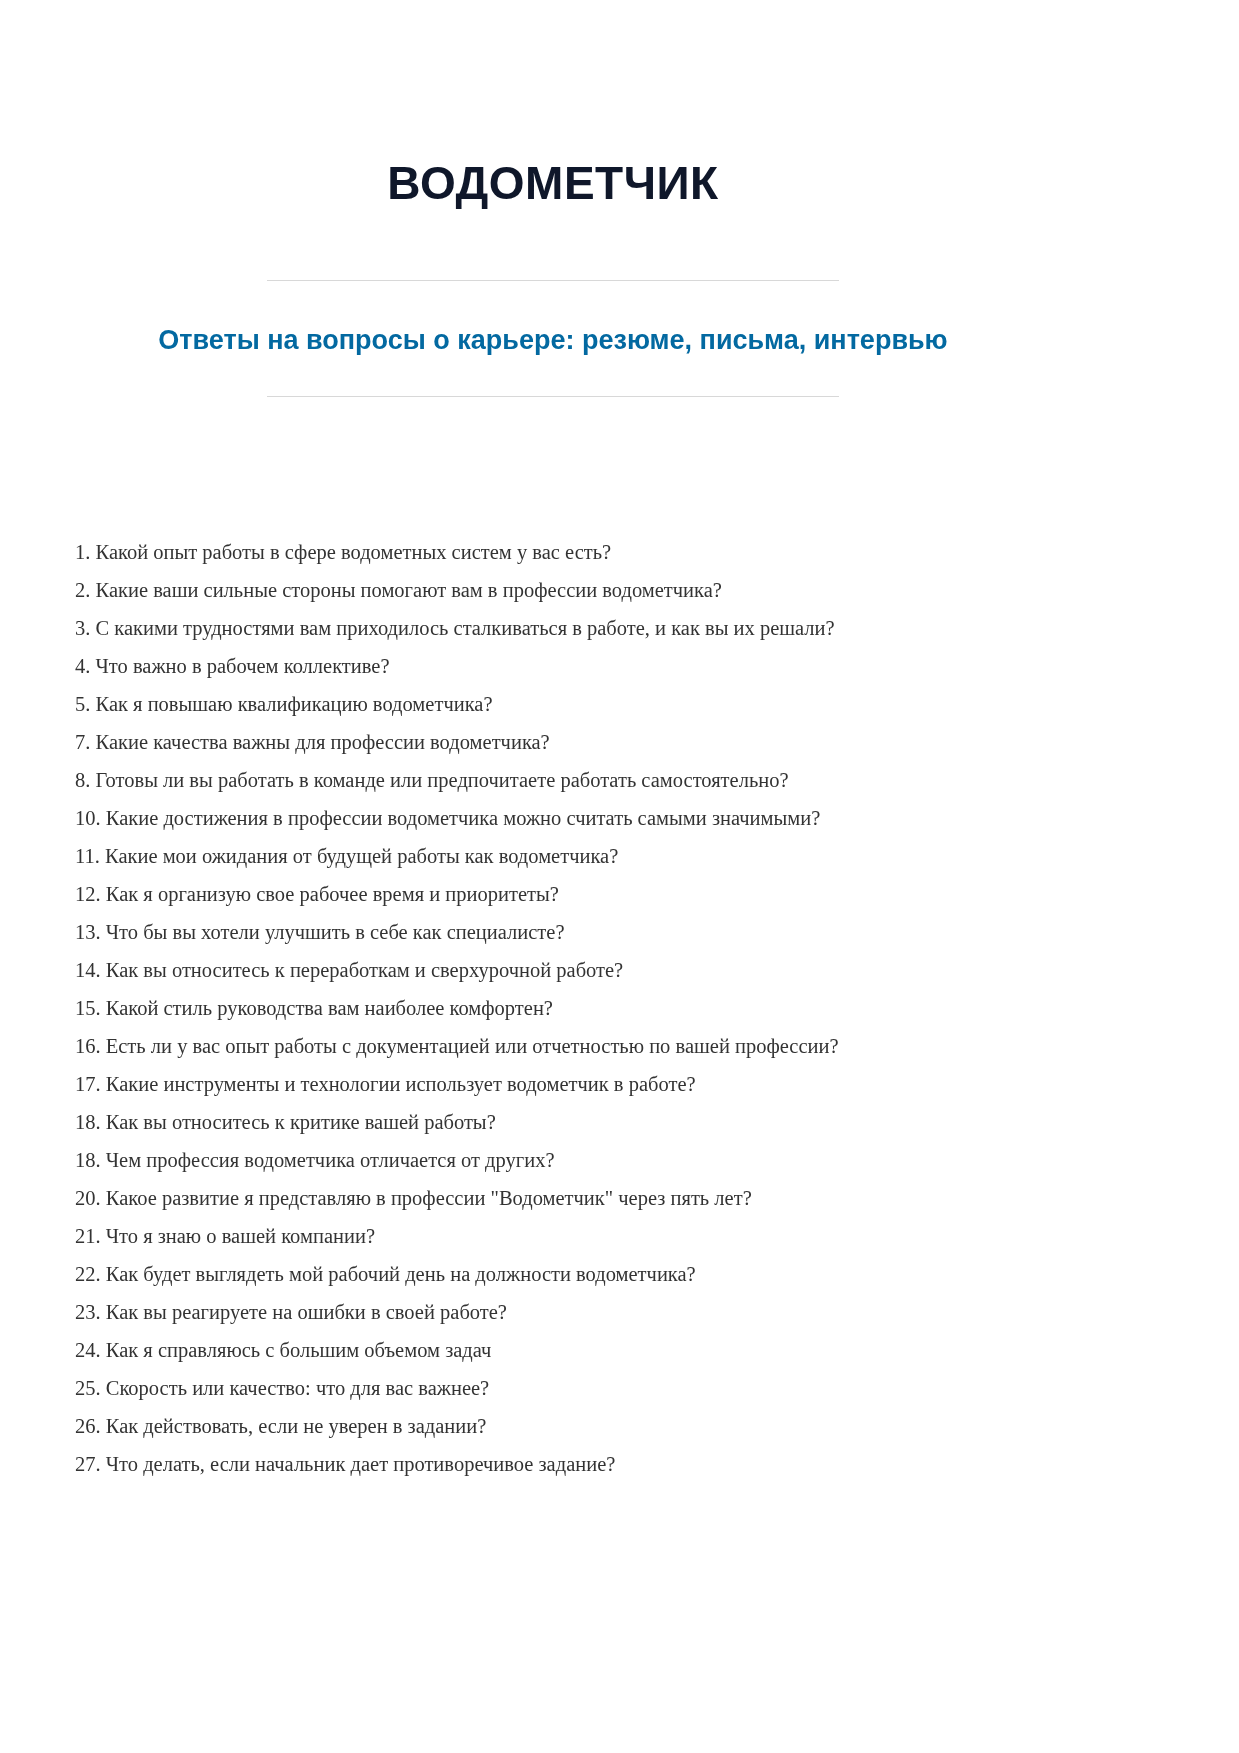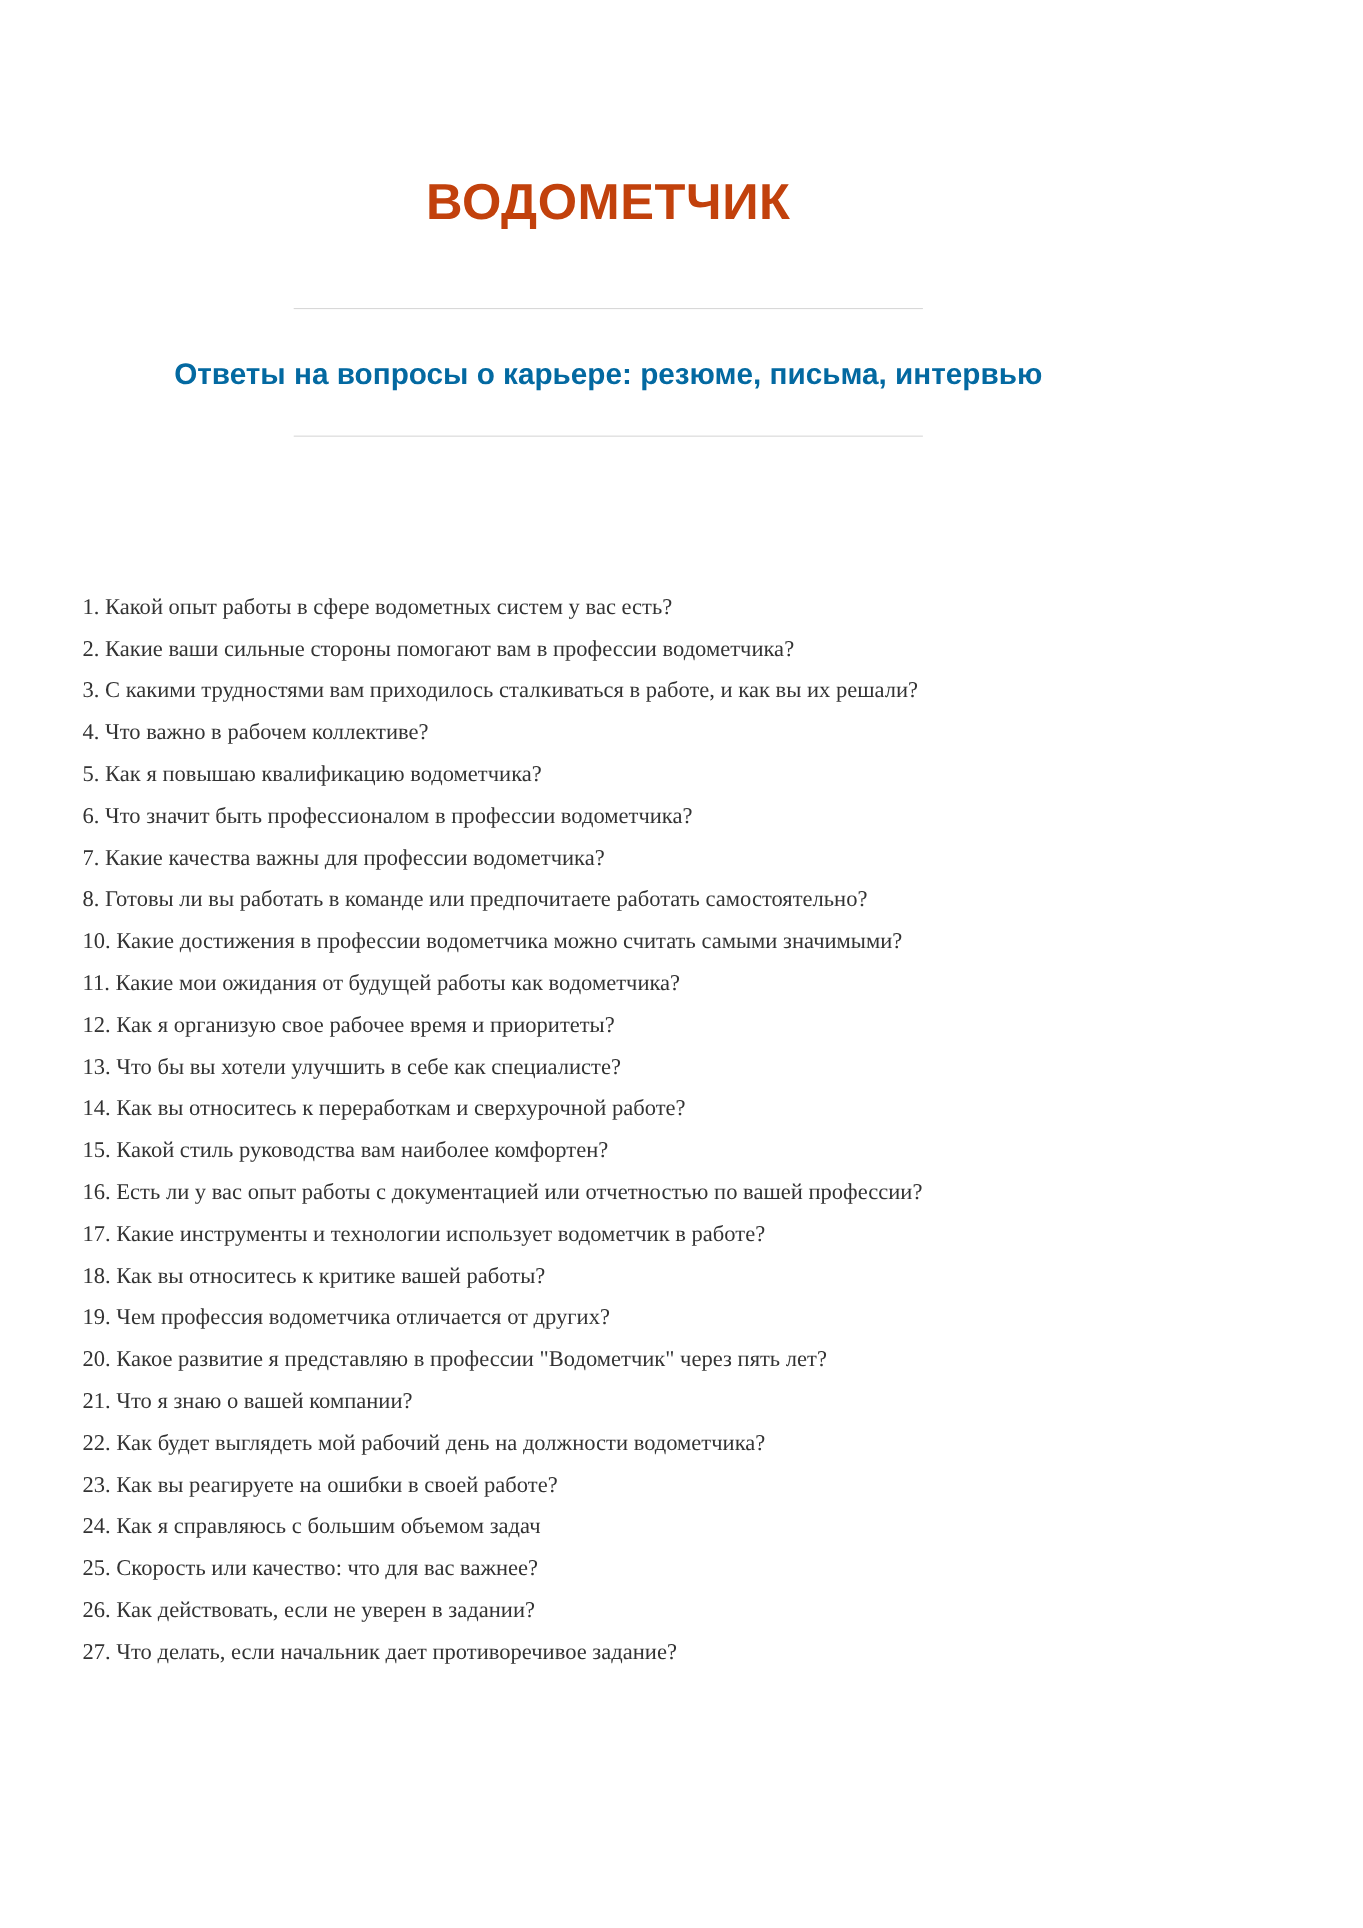--- a/index.html
+++ b/index.html
@@ -21,21 +21,21 @@
   }
   .content {
     width: 956px;
     margin-left: 75px;
     padding-top: 156px;
   }
   .title {
     text-align: center;
     font-size: 46px;
     font-weight: 700;
-    color: #c2410c;
+    color: #0f172a;
     margin: 0;
     letter-spacing: 0.5px;
   }
   .divider {
     border: none;
     border-top: 1px solid #d8d8d8;
     width: 572px;
     height: 0;
     margin: 0 auto;
   }
@@ -78,33 +78,32 @@
     <h2 class="subtitle">Ответы на вопросы о карьере: резюме, письма, интервью</h2>
 
     <hr class="divider divider-bottom">
 
     <ol class="questions">
         <li>1. Какой опыт работы в сфере водометных систем у вас есть?</li>
         <li>2. Какие ваши сильные стороны помогают вам в профессии водометчика?</li>
         <li>3. С какими трудностями вам приходилось сталкиваться в работе, и как вы их решали?</li>
         <li>4. Что важно в рабочем коллективе?</li>
         <li>5. Как я повышаю квалификацию водометчика?</li>
-        <li>6. Что значит быть профессионалом в профессии водометчика?</li>
         <li>7. Какие качества важны для профессии водометчика?</li>
         <li>8. Готовы ли вы работать в команде или предпочитаете работать самостоятельно?</li>
         <li>10. Какие достижения в профессии водометчика можно считать самыми значимыми?</li>
         <li>11. Какие мои ожидания от будущей работы как водометчика?</li>
         <li>12. Как я организую свое рабочее время и приоритеты?</li>
         <li>13. Что бы вы хотели улучшить в себе как специалисте?</li>
         <li>14. Как вы относитесь к переработкам и сверхурочной работе?</li>
         <li>15. Какой стиль руководства вам наиболее комфортен?</li>
         <li>16. Есть ли у вас опыт работы с документацией или отчетностью по вашей профессии?</li>
         <li>17. Какие инструменты и технологии использует водометчик в работе?</li>
         <li>18. Как вы относитесь к критике вашей работы?</li>
-        <li>19. Чем профессия водометчика отличается от других?</li>
+        <li>18. Чем профессия водометчика отличается от других?</li>
         <li>20. Какое развитие я представляю в профессии "Водометчик" через пять лет?</li>
         <li>21. Что я знаю о вашей компании?</li>
         <li>22. Как будет выглядеть мой рабочий день на должности водометчика?</li>
         <li>23. Как вы реагируете на ошибки в своей работе?</li>
         <li>24. Как я справляюсь с большим объемом задач</li>
         <li>25. Скорость или качество: что для вас важнее?</li>
         <li>26. Как действовать, если не уверен в задании?</li>
         <li>27. Что делать, если начальник дает противоречивое задание?</li>
       </ol>
 

